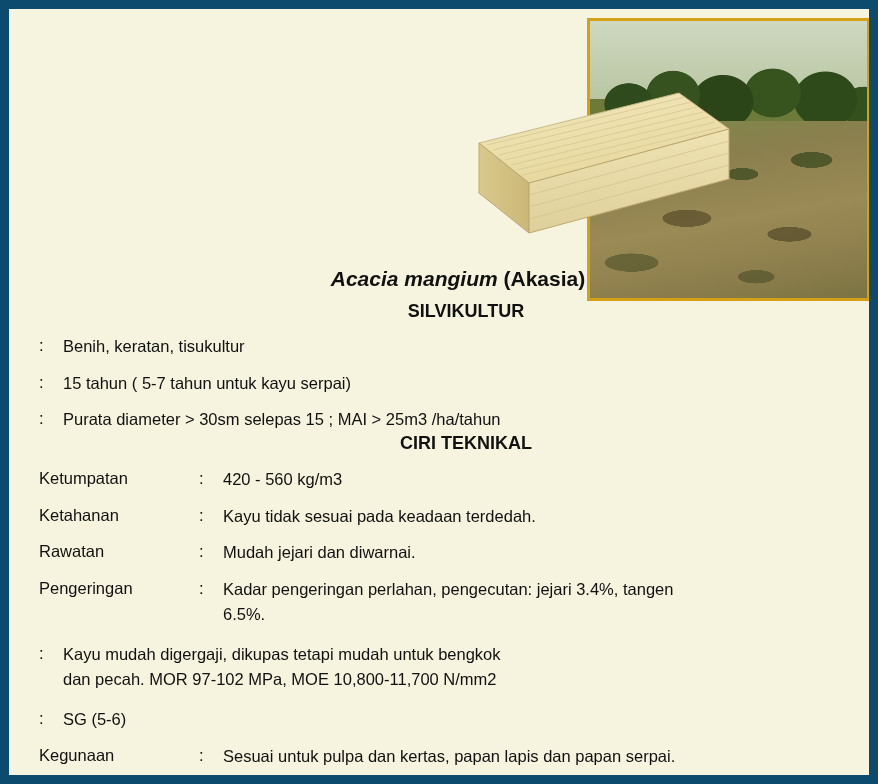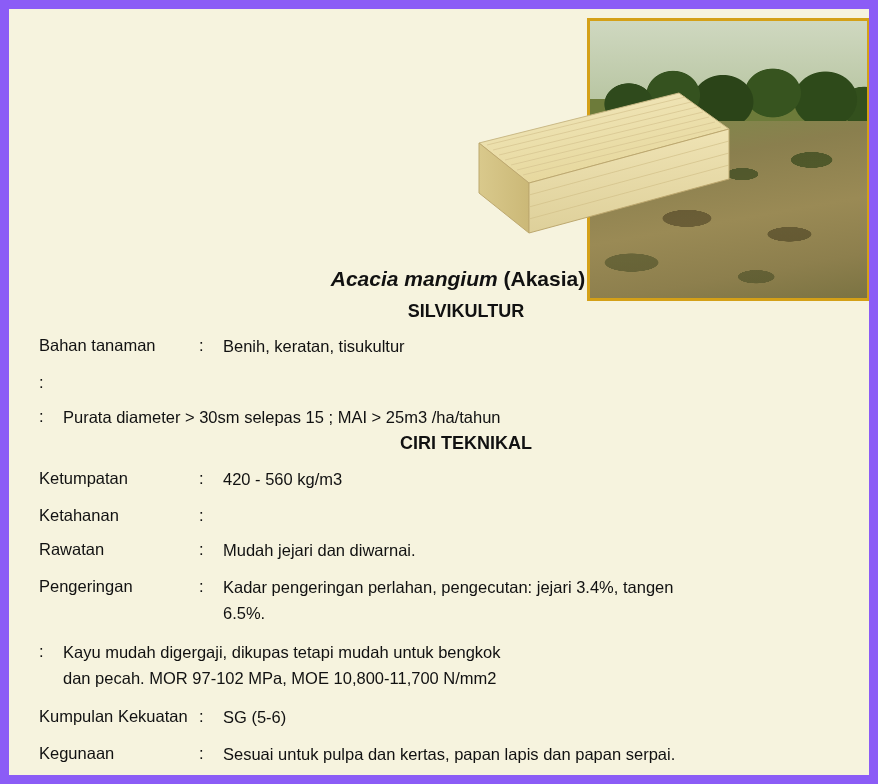--- a/index.html
+++ b/index.html
@@ -12,21 +12,21 @@
     background: #f2efd8;
     font-family: "Liberation Sans", sans-serif;
     overflow: hidden;
   }
   #page {
     position: relative;
     width: 878px;
     height: 784px;
     background: #fde047;
     box-sizing: border-box;
-    border: 9px solid #8b5cf6;
+    border: 9px solid #0c4a6e;
     overflow: hidden;
   }
   #inner {
     position: absolute;
     inset: 0;
     background: #f6f3de;
   }
 
   
   #photo-frame {
@@ -212,63 +212,63 @@
 
     <div id="species-title">
       <span class="latin">Acacia mangium</span>
       <span class="common">(Akasia)</span>
     </div>
 
     <div id="head-silvikultur" class="section-head">SILVIKULTUR</div>
 
     <div class="rows" id="rows-silvi">
       <div class="row">
-        <div class="label">Bahan tanaman</div>
         <div class="colon">:</div>
         <div class="value">Benih, keratan, tisukultur</div>
       </div>
       <div class="row">
         <div class="colon">:</div>
+        <div class="value">15 tahun ( 5-7 tahun untuk kayu serpai)</div>
       </div>
       <div class="row">
         <div class="colon">:</div>
         <div class="value">Purata diameter &gt; 30sm selepas 15 ; MAI &gt; 25m3 /ha/tahun</div>
       </div>
     </div>
 
     <div id="head-teknikal" class="section-head">CIRI TEKNIKAL</div>
 
     <div class="rows" id="rows-tech">
       <div class="row">
         <div class="label">Ketumpatan</div>
         <div class="colon">:</div>
         <div class="value">420 - 560 kg/m3</div>
       </div>
       <div class="row">
         <div class="label">Ketahanan</div>
         <div class="colon">:</div>
+        <div class="value">Kayu tidak sesuai pada keadaan terdedah.</div>
       </div>
       <div class="row">
         <div class="label">Rawatan</div>
         <div class="colon">:</div>
         <div class="value"> Mudah jejari dan diwarnai.</div>
       </div>
       <div class="row tall">
         <div class="label">Pengeringan</div>
         <div class="colon">:</div>
         <div class="value">Kadar  pengeringan  perlahan,  pengecutan:  jejari  3.4%,  tangen
 6.5%.</div>
       </div>
       <div class="row tall">
         <div class="colon">:</div>
         <div class="value">Kayu mudah digergaji, dikupas tetapi mudah untuk  bengkok
 dan pecah.  MOR 97-102 MPa, MOE 10,800-11,700 N/mm2</div>
       </div>
       <div class="row">
-        <div class="label">Kumpulan Kekuatan</div>
         <div class="colon">:</div>
         <div class="value">SG (5-6)</div>
       </div>
       <div class="row">
         <div class="label">Kegunaan</div>
         <div class="colon">:</div>
         <div class="value">Sesuai untuk pulpa dan kertas, papan lapis dan papan serpai.</div>
       </div>
     </div>
 

